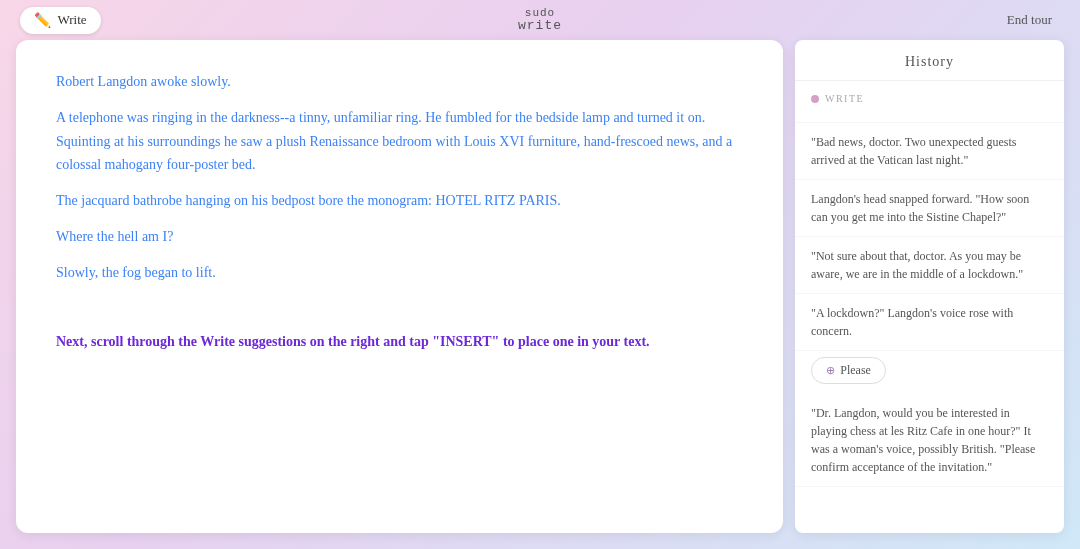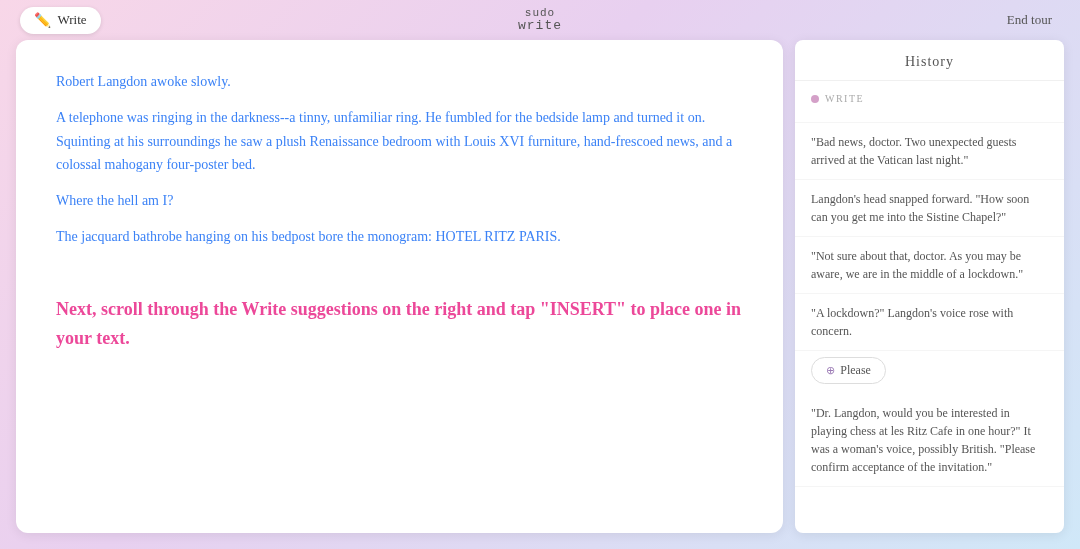--- a/index.html
+++ b/index.html
@@ -112,22 +112,22 @@
     }
     .tip-line {
       font-size: 13.5px;
       color: #7b9fd4;
       line-height: 1.6;
       margin-bottom: 4px;
       font-style: italic;
       font-family: Georgia, serif;
     }
     .tip-line-bold {
-      font-size: 18px;
-      color: #ec4899;
+      font-size: 14px;
+      color: #6d28d9;
       font-weight: bold;
       line-height: 1.6;
       margin-top: 10px;
       font-family: Georgia, serif;
     }
 
     
     .history-panel {
       width: 269px;
       background: white;
@@ -238,22 +238,23 @@
   <button class="end-tour-btn">End tour</button>
 </div>
 
 <div class="main-layout">
 
   <div class="editor-panel">
     <div class="story-text">
 
     <p>Robert Langdon awoke slowly.</p>
         <p>A telephone was ringing in the darkness--a tinny, unfamiliar ring. He fumbled for the bedside lamp and turned it on. Squinting at his surroundings he saw a plush Renaissance bedroom with Louis XVI furniture, hand-frescoed news, and a colossal mahogany four-poster bed.</p>
+        <p>The jacquard bathrobe hanging on his bedpost bore the monogram: HOTEL RITZ PARIS.</p>
         <p>Where the hell am I?</p>
-        <p>The jacquard bathrobe hanging on his bedpost bore the monogram: HOTEL RITZ PARIS.</p>
+        <p>Slowly, the fog began to lift.</p>
       </div>
     <div class="divider-space"></div>
     <div class="write-tip-section">
       <div class="tip-line-bold">Next, scroll through the Write suggestions on the right and tap "INSERT" to place one in your text.</div>
     </div>
   </div>
 
   <div class="history-panel">
     <div class="history-title">History</div>
 

